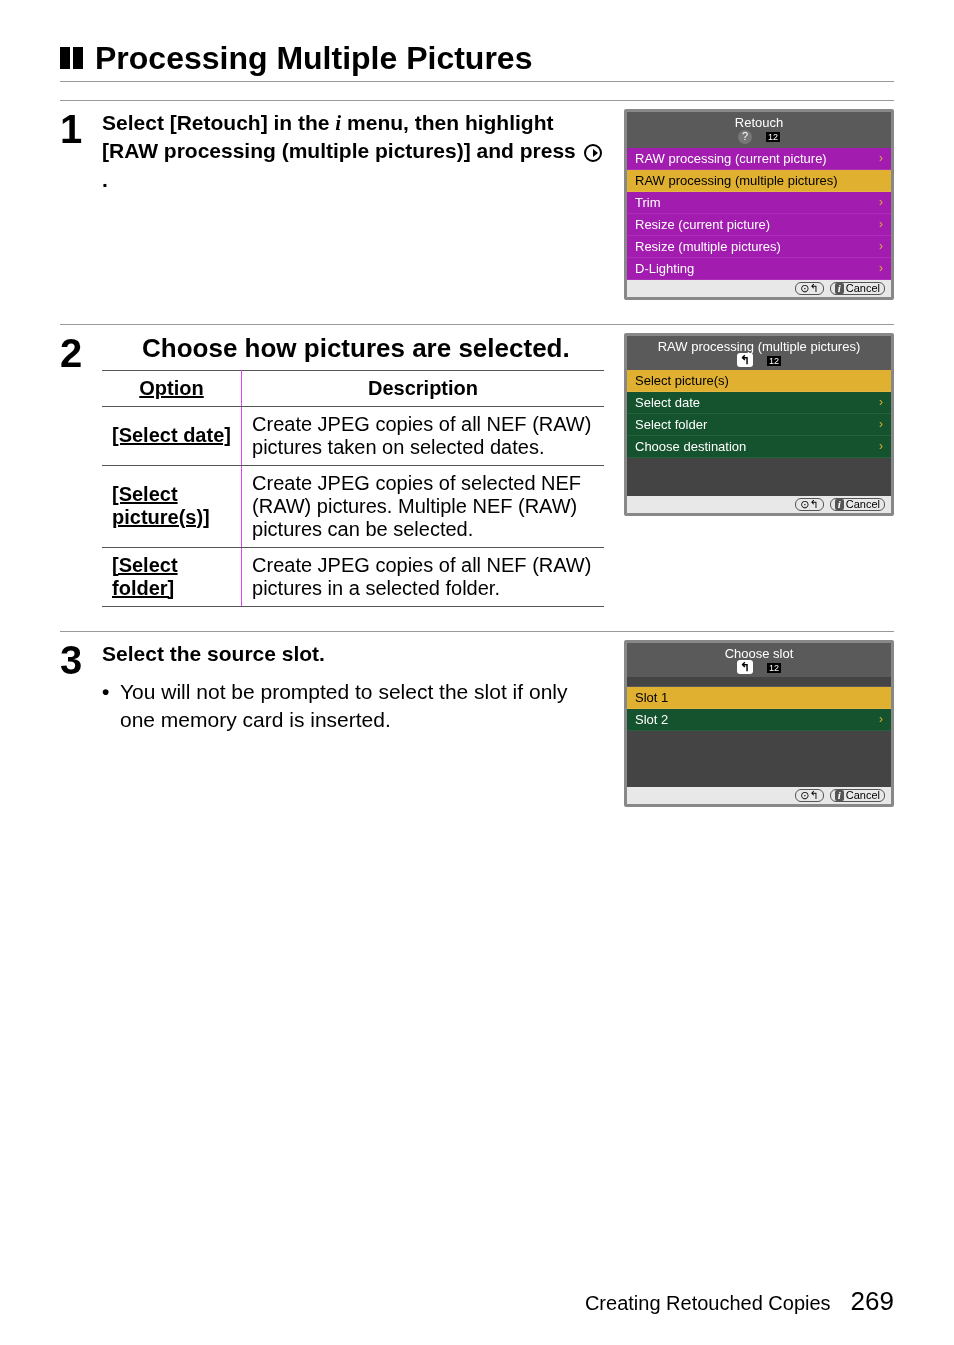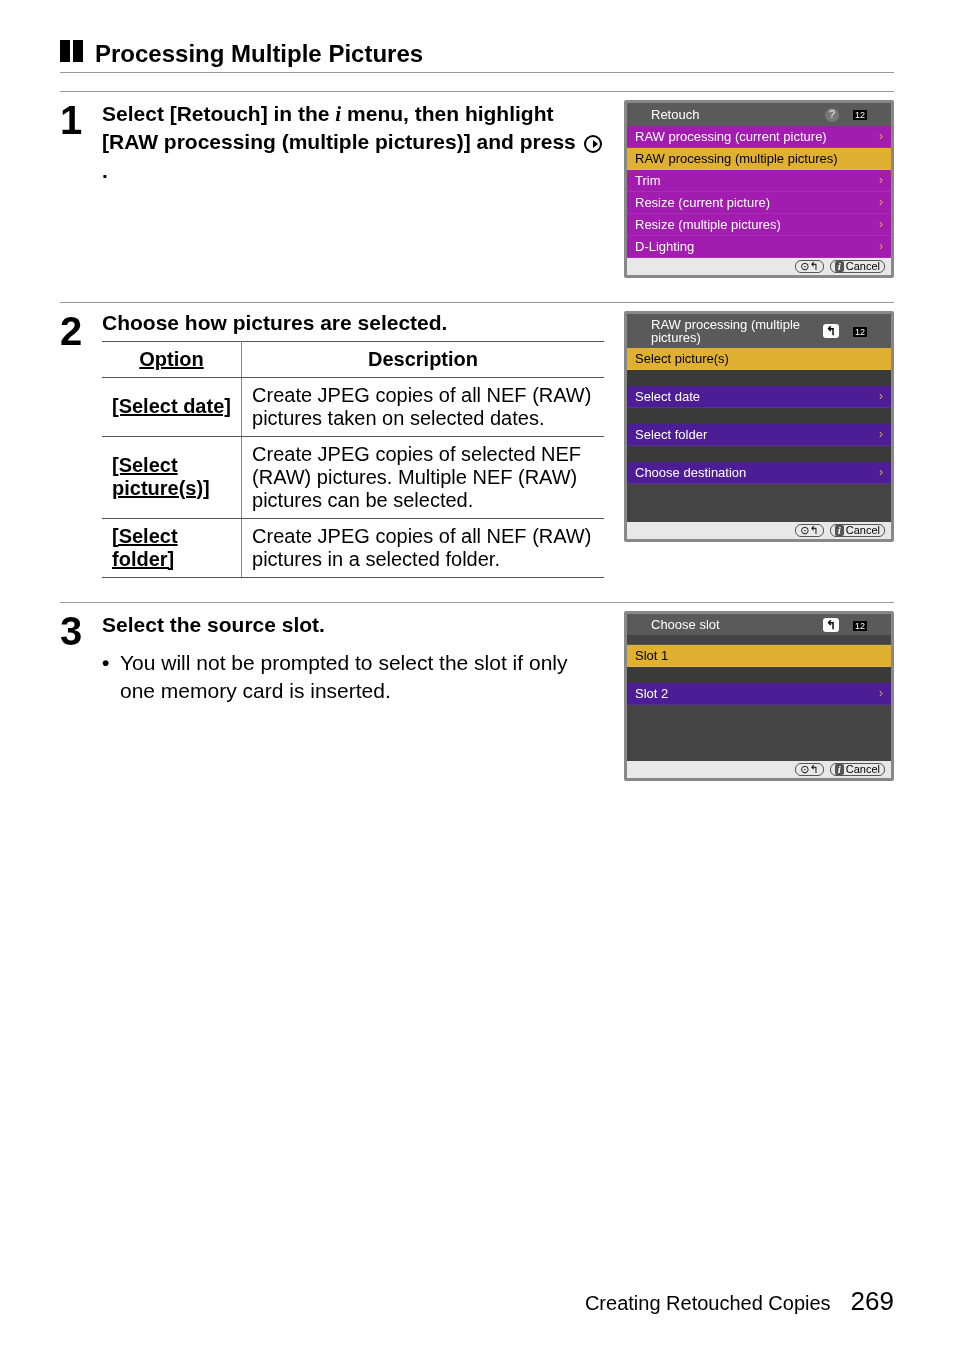--- a/index.html
+++ b/index.html
@@ -24,21 +24,21 @@
       display: inline-flex;
       gap: 3px;
     }
     .section-marker span {
       display: inline-block;
       width: 10px;
       height: 22px;
       background: #000;
     }
     .section-title {
-      font-size: 24px;
+      font-size: 32px;
       font-weight: bold;
     }
     .step {
       border-top: 1px solid #999;
       padding-top: 8px;
       margin-bottom: 24px;
       display: flex;
       gap: 10px;
     }
     .step-num {
@@ -112,24 +112,25 @@
       border-radius: 2px;
       background: #3a3a3a;
       color: #fff;
       font-size: 13px;
       line-height: 1;
       overflow: hidden;
     }
     .screen-header {
       background: #5a5a5a;
       color: #fff;
-      padding: 4px 24px;
+      padding: 4px 16px;
       display: flex;
       justify-content: space-between;
       align-items: center;
+      flex-direction: column;
     }
     .screen-header .back-icon {
       background: #fff;
       color: #000;
       border-radius: 3px;
       padding: 0 3px;
       font-size: 12px;
       font-weight: bold;
     }
     .screen-row {
@@ -139,21 +140,21 @@
       border-bottom: 1px solid rgba(255,255,255,0.08);
       display: flex;
       justify-content: space-between;
       align-items: center;
     }
     .screen-row .chev { color: #e0b030; font-size: 12px; }
     .screen-row.sel {
       background: #e0b030;
       color: #000;
     }
-    .screen-row.dark { background: #4c1d95; margin-top: 16px; }
+    .screen-row.dark { background: #14532d; }
     .screen-footer {
       background: #e8e8e8;
       color: #000;
       text-align: right;
       padding: 2px 6px;
       font-size: 11px;
       display: flex;
       justify-content: flex-end;
       gap: 6px;
       align-items: center;
@@ -287,21 +288,21 @@
       </div>
     </div>
   </div>
 </div>
 
 <div class="step">
   <div class="step-num">2</div>
   <div class="step-body" style="display:block;">
     <div class="step2-wrap">
       <div class="step2-left">
-        <div class="instruction" style="font-weight:bold;font-size:21px;">Choose how pictures are selected.</div>
+        <div class="instruction" style="font-weight:bold;font-size:26px;margin-left:40px;">Choose how pictures are selected.</div>
         <table class="opt-table">
           <tbody>
               <tr>
             <th>Option</th>
             <th>Description</th>
           </tr>
           <tr>
             <td><b>[Select date]</b></td>
             <td>Create JPEG copies of all NEF (RAW) pictures taken on selected dates.</td>
           </tr>

